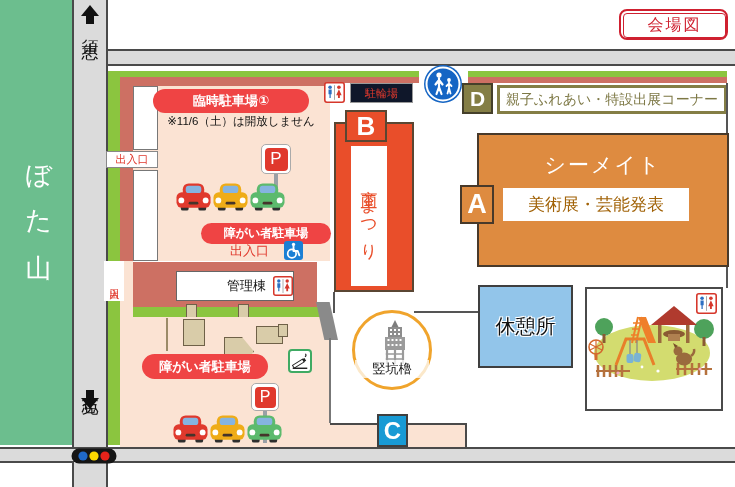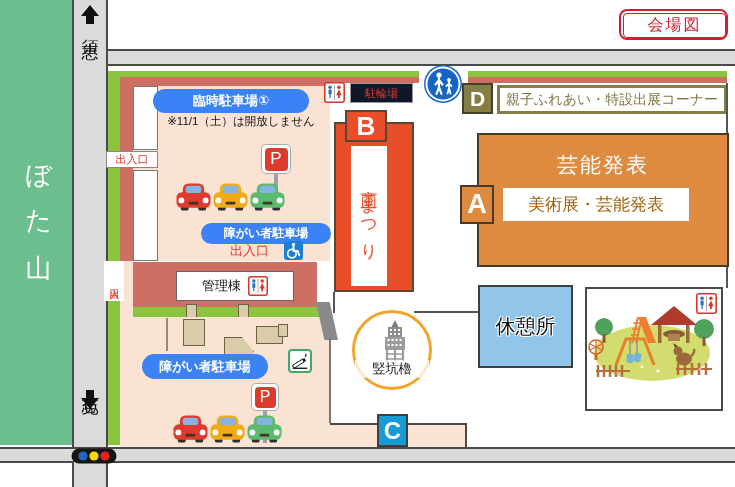--- a/index.html
+++ b/index.html
@@ -2,21 +2,21 @@
 <html><head>
 <meta charset="utf-8">
 <style>
   html,body{margin:0;padding:0;background:#fff;}
   body{font-family:"Liberation Sans","DejaVu Sans",sans-serif;}
   #stage{position:relative;width:735px;height:487px;background:#fff;overflow:hidden;}
   .a{position:absolute;box-sizing:border-box;}
   .flex{display:flex;align-items:center;justify-content:center;}
   .b{font-weight:normal;}
   .vt{writing-mode:vertical-rl;text-orientation:upright;}
-  .pill{background:#3b82f6;border-radius:13px;color:#fff;font-weight:bold;display:flex;align-items:center;justify-content:center;white-space:nowrap;}
+  .pill{background:#ef4444;border-radius:13px;color:#fff;font-weight:bold;display:flex;align-items:center;justify-content:center;white-space:nowrap;}
   .badge{display:flex;align-items:center;justify-content:center;color:#fff;font-weight:bold;line-height:1;}
   .road{background:#dbdbdb;}
   .rbh{border-top:2px solid #4a4a4a;border-bottom:2px solid #4a4a4a;}
   .rbv{border-left:2px solid #4a4a4a;border-right:2px solid #4a4a4a;}
   .pink{background:#fbe3d3;}
   .red{color:#e0392d;}
   .tan{background:#d9cca9;border:1.5px solid #6f6148;}
   .arrow-up{width:0;height:0;border-left:9px solid transparent;border-right:9px solid transparent;border-bottom:11px solid #111;}
   .arrow-dn{width:0;height:0;border-left:9px solid transparent;border-right:9px solid transparent;border-top:11px solid #111;}
   .stem{width:8px;height:8px;background:#111;margin:0 auto;}
@@ -68,21 +68,21 @@
   <div class="a" style="left:120px;top:86px;width:13px;height:175px;background:#cd7063;"></div>
   <div class="a" style="left:419px;top:69px;width:49px;height:16px;background:#fff;"></div>
 
   <div class="a pink" style="left:133px;top:86px;width:197px;height:175px;"></div>
   <div class="a" style="left:133px;top:86px;width:25px;height:64px;background:#fff;border:1px solid #777;"></div>
   <div class="a flex" style="left:106px;top:151px;width:52px;height:17px;background:#fff;border:1px solid #888;">
     <span class="b red" style="font-size:11px;">出入口</span>
   </div>
   <div class="a" style="left:133px;top:170px;width:25px;height:91px;background:#fff;border:1px solid #777;"></div>
   <div class="a pill" style="left:153px;top:89px;width:156px;height:24px;font-size:13px;">臨時駐車場①</div>
-  <div class="a b" style="left:150px;top:114px;width:182px;text-align:center;font-size:11.5px;color:#111;white-space:nowrap;">※11/1（土）は開放しません</div>
+  <div class="a b" style="left:150px;top:114px;width:182px;text-align:center;font-size:11.5px;color:#111;white-space:nowrap;">※11/6（土）は開放しません</div>
   <div class="a" style="left:274px;top:172px;width:4px;height:36px;background:#9aa0a6;"></div>
   <div class="a flex" style="left:261px;top:144px;width:30px;height:30px;background:#fff;border:1px solid #aaa;border-radius:5px;">
     <div class="flex" style="width:23px;height:23px;background:#e0392d;border-radius:4px;">
       <span class="b" style="color:#fff;font-size:17px;">P</span>
     </div>
   </div>
   <div class="a" style="left:176px;top:182px;">
     <svg width="35" height="30" viewBox="0 0 36 30">
         <rect x="5" y="23" width="8" height="6" rx="2" fill="#2e2e2e"></rect>
         <rect x="23" y="23" width="8" height="6" rx="2" fill="#2e2e2e"></rect>
@@ -127,21 +127,21 @@
         <path d="M9 5 L9 9.5 L13 9.5 L14.5 13.5" fill="none" stroke="#fff" stroke-width="1.8" stroke-linecap="round" stroke-linejoin="round"></path>
       </svg>
   </div>
 
   <div class="a pink" style="left:120px;top:261px;width:13px;height:56px;"></div>
   <div class="a flex" style="left:104px;top:261px;width:20px;height:40px;background:#fff;">
     <span class="vt b red" style="font-size:10px;">出入口</span>
   </div>
 
   <div class="a" style="left:133px;top:262px;width:184px;height:45px;background:#cd7063;"></div>
-  <div class="a flex" style="left:176px;top:271px;width:118px;height:30px;background:#fff;border:1px solid #666;gap:7px;">
+  <div class="a flex" style="left:176px;top:271px;width:118px;height:30px;background:#fff;border:1px solid #666;gap:7px;justify-content:flex-end;">
     <span class="b" style="font-size:13px;color:#111;">管理棟</span>
     <span style="display:inline-flex;">
       <svg width="20" height="20" viewBox="0 0 20 20">
           <rect x="0.75" y="0.75" width="18.5" height="18.5" rx="2" fill="#fff" stroke="#d6372b" stroke-width="1.5"></rect>
           <line x1="10" y1="3" x2="10" y2="17" stroke="#999" stroke-width="0.8"></line>
           <circle cx="5.8" cy="5" r="1.7" fill="#2c6fc2"></circle>
           <path d="M4.3 7.2 h3 v4.5 h-0.9 v3.5 h-1.2 v-3.5 h-0.9 z" fill="#2c6fc2"></path>
           <circle cx="14.2" cy="5" r="1.7" fill="#d6372b"></circle>
           <path d="M14.2 7 L11.6 12.5 h1.7 v2.7 h1.8 v-2.7 h1.7 z" fill="#d6372b"></path>
         </svg>
@@ -249,21 +249,21 @@
   </div>
 
   <div class="a badge" style="left:462px;top:83px;width:31px;height:31px;background:#847e45;border:2px solid #45402a;font-size:21px;">D</div>
   <div class="a flex" style="left:497px;top:85px;width:230px;height:29px;background:#fff;border:3px solid #847e45;">
     <span class="b" style="font-size:14px;color:#7d7845;white-space:nowrap;">親子ふれあい・特設出展コーナー</span>
   </div>
 
   <div class="a" style="left:726px;top:83px;width:2px;height:205px;background:#555;"></div>
 
   <div class="a" style="left:477px;top:133px;width:252px;height:134px;background:#de8b40;border:2px solid #48392a;">
-    <div class="b" style="position:absolute;left:0;top:16px;width:100%;text-align:center;color:#fff;font-size:21px;letter-spacing:2px;">芸能発表</div>
+    <div class="b" style="position:absolute;left:0;top:16px;width:100%;text-align:center;color:#fff;font-size:21px;letter-spacing:2px;">シーメイト</div>
     <div class="flex" style="position:absolute;left:24px;top:53px;width:186px;height:33px;background:#fff;">
       <span class="b" style="font-size:17px;color:#a16207;white-space:nowrap;">美術展・芸能発表</span>
     </div>
   </div>
   <div class="a badge" style="left:460px;top:185px;width:34px;height:39px;background:#de8b40;border:2.5px solid #48392a;font-size:27px;">A</div>
 
   <div class="a flex" style="left:478px;top:285px;width:95px;height:83px;background:#92c5ea;border:2px solid #3f3f3f;">
     <span class="b outline-w" style="font-size:20px;color:#111;">休憩所</span>
   </div>
 

